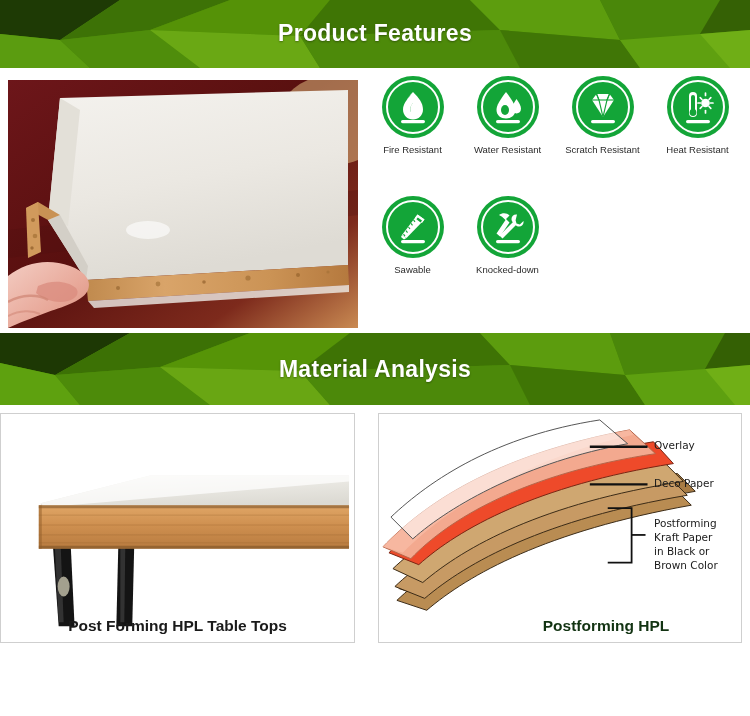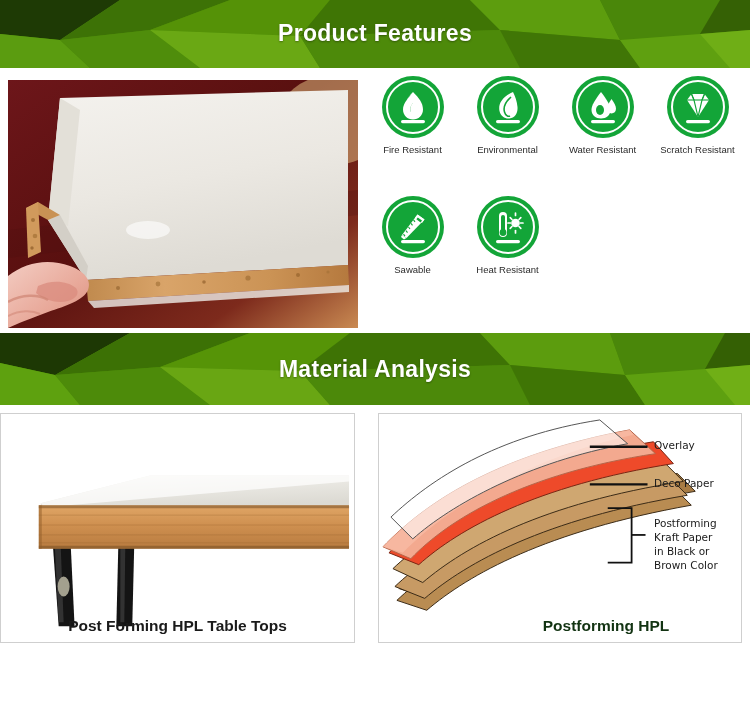--- a/index.html
+++ b/index.html
@@ -242,32 +242,20 @@
                    C14.5 33.5 10 29.5 10 23.5 C10 17.5 15 12.5 20 6 Z
                    M20 17 C17.5 20 16.5 22.5 17.5 25 C18.3 27 20 28 21.5 27
                    C23.5 25.5 23.5 22 20 17 Z" fill="#ffffff" fill-rule="evenodd"></path>
           <rect x="8" y="34" width="24" height="3.2" rx="1.6" fill="#ffffff"></rect>
         </svg>
       </div>
       <div class="feature-label">Fire Resistant</div>
     </div>
 
 
-    <div class="feature-cell">
-      <div class="feature-badge">
-        <span class="ring"></span>
-        <svg class="glyph" viewBox="0 0 40 40">
-          <path d="M25 6 C14 11 10 18 11.5 25 C12.6 30 17 33 21.5 32.5
-                   C27 32 30 27 29.5 21 C29 15 27 10 25 6 Z" fill="#ffffff"></path>
-          <path d="M23 11 C17.5 16 15 21 16.5 26 C17.5 29.3 20 31 22 30" fill="none" stroke="#13a538" stroke-width="1.6"></path>
-          <rect x="8" y="34" width="24" height="3.2" rx="1.6" fill="#ffffff"></rect>
-        </svg>
-      </div>
-      <div class="feature-label">Environmental</div>
-    </div>
 
     <div class="feature-cell">
       <div class="feature-badge">
         <span class="ring"></span>
         <svg class="glyph" viewBox="0 0 40 40">
           <path d="M18 6 C12 14 8.5 19 8.5 24 C8.5 29 12.8 32.5 18 32.5
                    C23.2 32.5 27.5 29 27.5 24 C27.5 19 24 14 18 6 Z" fill="#ffffff"></path>
           <ellipse cx="17" cy="24" rx="4" ry="5" fill="#13a538"></ellipse>
           <path d="M28.5 13 C25.5 17.5 24 20.2 24 22.8 C24 25.6 26 27.5 28.5 27.5
                    C31 27.5 33 25.6 33 22.8 C33 20.2 31.5 17.5 28.5 13 Z" fill="#ffffff"></path>
@@ -287,36 +275,20 @@
           </g>
           <g stroke="#13a538" stroke-width="1.1" fill="none">
             <path d="M13.5 8 L16 14 L20 31 L24 14 L26.5 8"></path>
             <path d="M9 14 L31 14"></path>
             <path d="M16 14 L13.5 8 M24 14 L26.5 8"></path>
           </g>
           <rect x="8" y="34" width="24" height="3.2" rx="1.6" fill="#ffffff"></rect>
         </svg>
       </div>
       <div class="feature-label">Scratch Resistant</div>
-    </div>
-
-    <div class="feature-cell">
-      <div class="feature-badge">
-        <span class="ring"></span>
-        <svg class="glyph" viewBox="0 0 40 40">
-          <path d="M9 29 L24.5 8.5 L31.5 13.5 L13.5 32 Z" fill="#ffffff"></path>
-          <path d="M9 29 L13.5 32 L11 33.5 L8 31 Z" fill="#ffffff"></path>
-          <path d="M24.5 8.5 L31.5 13.5 L29 17 L22 11.8 Z" fill="#ffffff"></path>
-          <path d="M24.8 11.5 L29 14.6 L27.6 16.4 L23.4 13.3 Z" fill="#13a538"></path>
-          <path d="M10.5 28.2 L12 30.2 M13 24.6 L14.5 26.6 M15.5 21 L17 23
-                   M18 17.4 L19.5 19.4 M20.5 13.8 L22 15.8" stroke="#13a538" stroke-width="1.1"></path>
-          <rect x="8" y="34" width="24" height="3.2" rx="1.6" fill="#ffffff"></rect>
-        </svg>
-      </div>
-      <div class="feature-label">Sawable</div>
     </div>
 
     <div class="feature-cell">
       <div class="feature-badge">
         <span class="ring"></span>
         <svg class="glyph" viewBox="0 0 40 40">
           <g fill="#ffffff">
             <rect x="11" y="6" width="8" height="25" rx="4"></rect>
             <circle cx="27.5" cy="17" r="4.3"></circle>
             <g stroke="#ffffff" stroke-width="1.7" stroke-linecap="round">
@@ -331,20 +303,52 @@
             </g>
           </g>
           <rect x="13" y="9" width="4" height="19" rx="2" fill="#13a538"></rect>
           <circle cx="15" cy="26.5" r="3.4" fill="#13a538"></circle>
           <rect x="8" y="34" width="24" height="3.2" rx="1.6" fill="#ffffff"></rect>
         </svg>
       </div>
       <div class="feature-label">Heat Resistant</div>
     </div>
 
+    <div class="feature-cell">
+      <div class="feature-badge">
+        <span class="ring"></span>
+        <svg class="glyph" viewBox="0 0 40 40">
+          <path d="M9 29 L24.5 8.5 L31.5 13.5 L13.5 32 Z" fill="#ffffff"></path>
+          <path d="M9 29 L13.5 32 L11 33.5 L8 31 Z" fill="#ffffff"></path>
+          <path d="M24.5 8.5 L31.5 13.5 L29 17 L22 11.8 Z" fill="#ffffff"></path>
+          <path d="M24.8 11.5 L29 14.6 L27.6 16.4 L23.4 13.3 Z" fill="#13a538"></path>
+          <path d="M10.5 28.2 L12 30.2 M13 24.6 L14.5 26.6 M15.5 21 L17 23
+                   M18 17.4 L19.5 19.4 M20.5 13.8 L22 15.8" stroke="#13a538" stroke-width="1.1"></path>
+          <rect x="8" y="34" width="24" height="3.2" rx="1.6" fill="#ffffff"></rect>
+        </svg>
+      </div>
+      <div class="feature-label">Sawable</div>
+    </div>
+
+    <div class="feature-cell">
+      <div class="feature-badge">
+        <span class="ring"></span>
+        <svg class="glyph" viewBox="0 0 40 40">
+          <g fill="#ffffff">
+            <path d="M11 9 C14.5 6.5 19 7 21.5 9.5 L18 13 L21.5 16.5 L12 30.5
+                     L8.5 27.5 L17.5 14 L14 10.8 Z"></path>
+            <path d="M29 8.5 C26 8 23.5 10 23.5 13 C23.5 14.3 24 15.4 24.8 16.2
+                     L11.5 29.5 L14.5 32.5 L27.8 19.2 C28.6 20 29.7 20.5 31 20.5
+                     C34 20.5 36 18 35.5 15 L31.8 18.4 L28.5 17.5 L27.6 14.2 Z"></path>
+          </g>
+          <rect x="8" y="34" width="24" height="3.2" rx="1.6" fill="#ffffff"></rect>
+        </svg>
+      </div>
+      <div class="feature-label">Knocked-down</div>
+    </div>
 
   </div>
 </div>
 
 <div class="banner" id="banner-material">
   <svg class="poly" viewBox="0 0 750 72" preserveAspectRatio="none">
     <rect width="750" height="72" fill="#4b8a09"></rect>
     <polygon points="0,0 130,0 55,42 0,30" fill="#1d3804"></polygon>
     <polygon points="130,0 250,0 160,34 55,42" fill="#3c7105"></polygon>
     <polygon points="0,30 55,42 80,72 0,72" fill="#5ea10f"></polygon>

